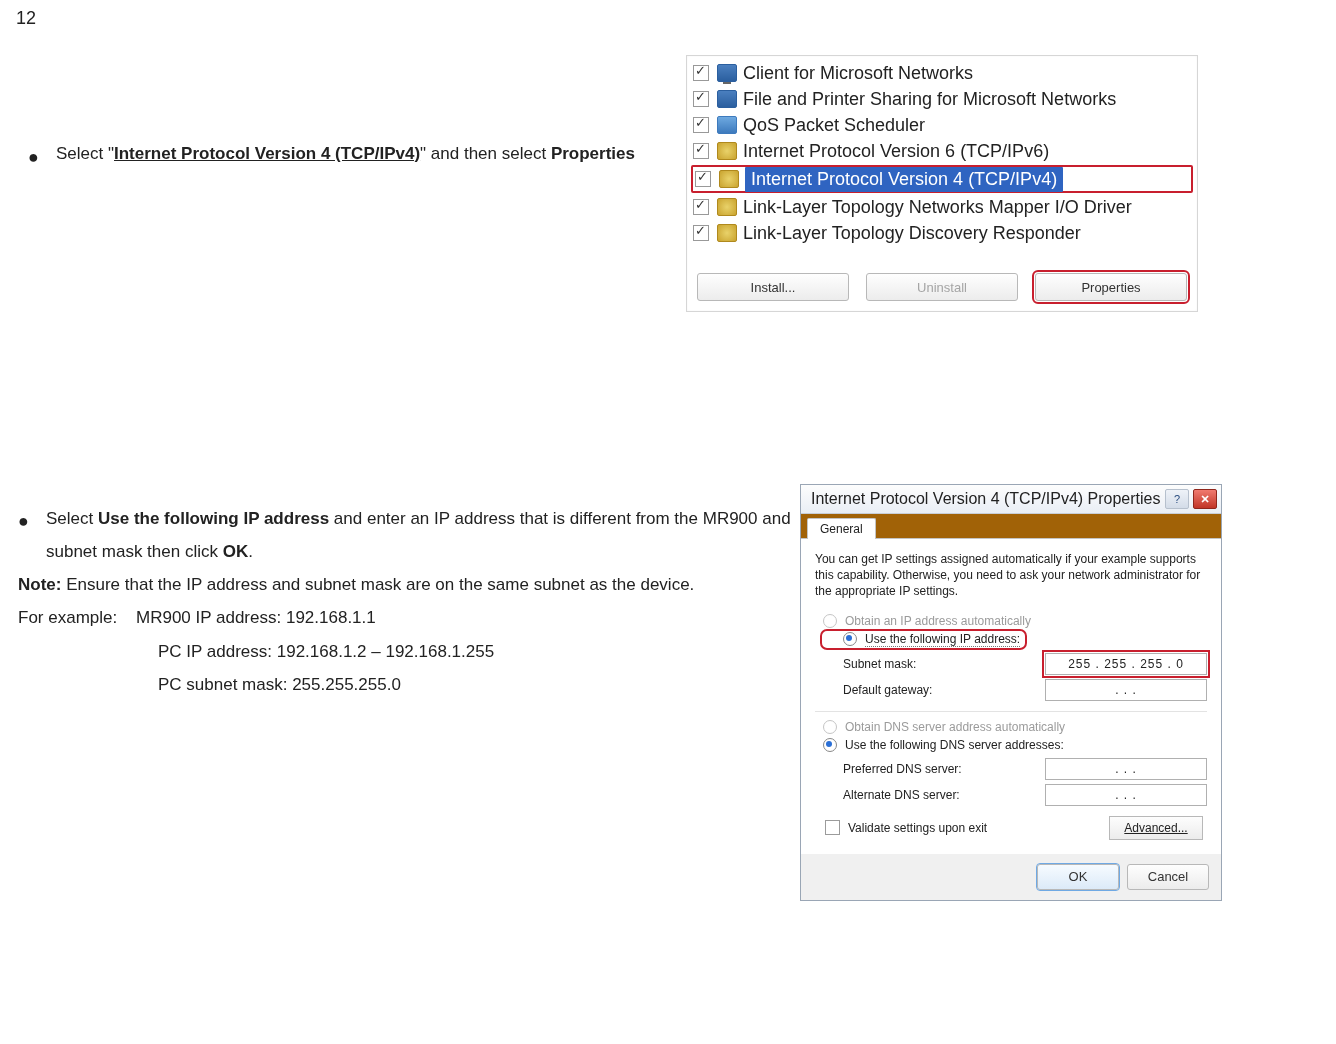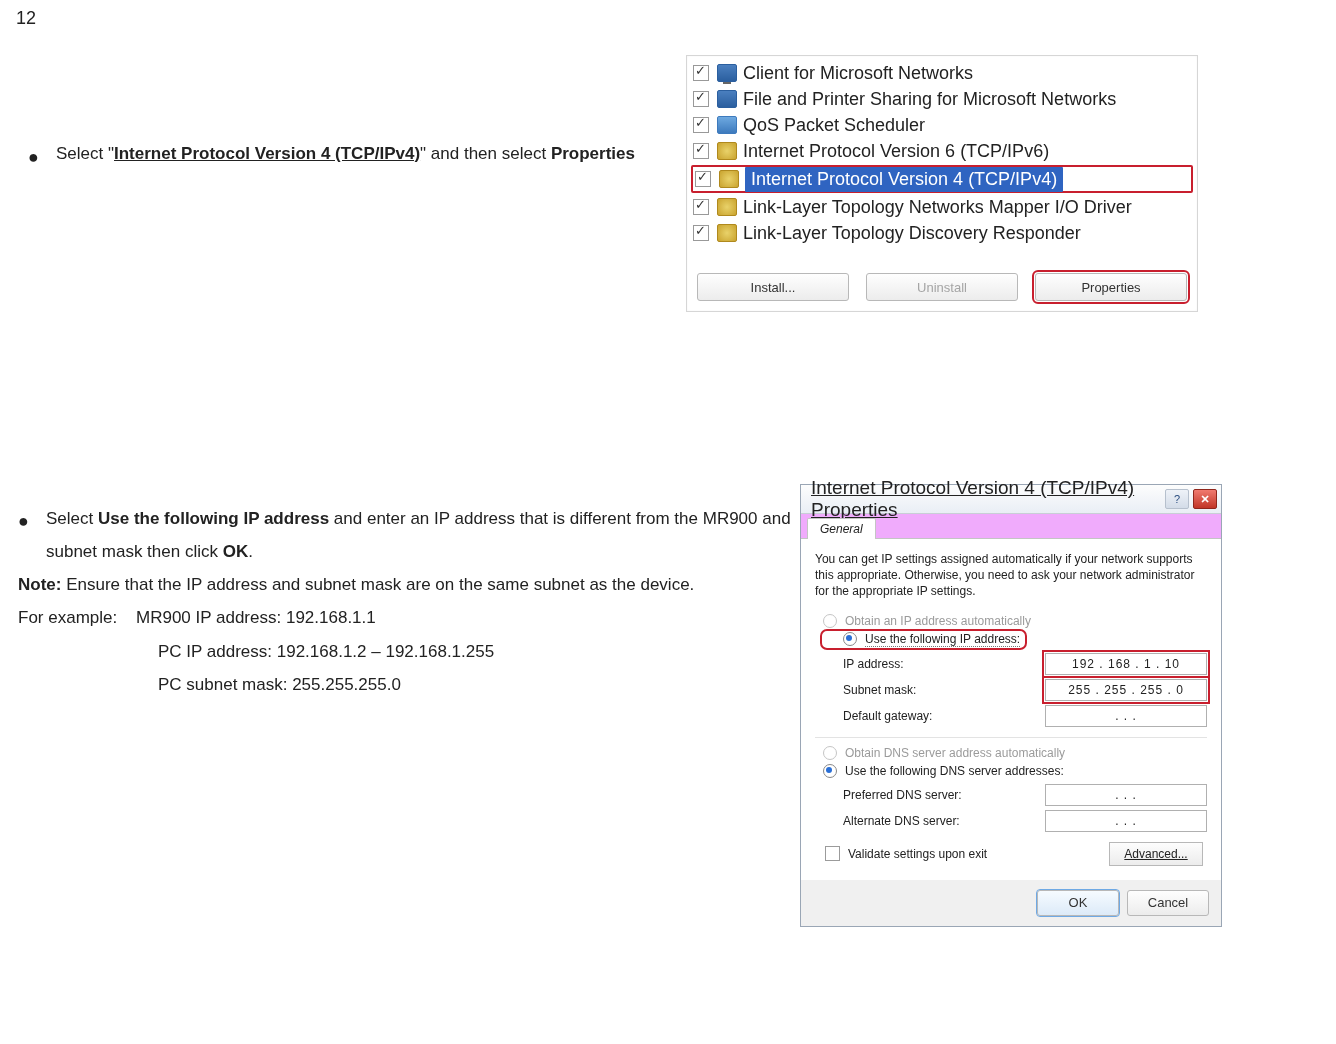--- a/index.html
+++ b/index.html
@@ -147,29 +147,28 @@
     font-size: 12px;
     color: #222;
   }
   .dlg-title {
     height: 28px;
     background: linear-gradient(#fdfdfd,#e9eef5);
     border-bottom: 1px solid #c8ced6;
     display:flex;align-items:center;justify-content:space-between;
     padding: 0 4px 0 10px;
   }
-  .dlg-title-text { font-size: 19px; text-decoration: underline; }
+  .dlg-title-text { font-size: 16px; }
   .dlg-title-icons { display:flex; gap:4px; }
   .wi { width:22px;height:18px;display:flex;align-items:center;justify-content:center;border-radius:2px;font-size:11px;}
   .wi-help { background: linear-gradient(#eef2f8,#d3dce8); border:1px solid #b6c0cd; color:#2a4d80;}
   .wi-close { background: linear-gradient(#f07a6f,#c13527); border:1px solid #8f261c; color:#fff; font-weight:bold;}
   .dlg-tab {
     height:24px; display:flex; align-items:flex-end; padding-left:6px;
-    background:#f0abfc;
-    font-style:italic;
+    background:#a16207;
   }
   .tab {
     background:#fff; border:1px solid #c4c4c4; border-bottom:none;
     padding:3px 12px; font-size:12px; border-radius:2px 2px 0 0;
     position:relative; top:1px;
   }
   .dlg-inner {
     padding: 12px 14px;
     background:#fff;
     border-top:1px solid #c4c4c4;
@@ -305,35 +304,31 @@
     <span class="dlg-title-text">Internet Protocol Version 4 (TCP/IPv4) Properties</span>
     <div class="dlg-title-icons">
       <div class="wi wi-help">?</div>
       <div class="wi wi-close">✕</div>
     </div>
   </div>
   <div class="dlg-tab">
     <div class="tab">General</div>
   </div>
   <div class="dlg-inner">
-    <div class="dlg-desc">You can get IP settings assigned automatically if your network supports this appropriate. Otherwise, you need to ask your network administrator for the appropriate IP settings.</div>
+    <div class="dlg-desc">You can get IP settings assigned automatically if your example supports this capability. Otherwise, you need to ask your network administrator for the appropriate IP settings.</div>
 
     <div class="radio-row disabled">
       <div class="radio"></div>
       <span>Obtain an IP address automatically</span>
     </div>
     <div class="radio-row highlighted-ring">
       <div class="radio on"></div>
       <span class="dotted">Use the following IP address:</span>
     </div>
     <div class="ip-group">
-      <div class="ip-line">
-        <span class="ip-label">IP address:</span>
-        <div class="ip-field hl">192 . 168 .  1  . 10</div>
-      </div>
       <div class="ip-line">
         <span class="ip-label">Subnet mask:</span>
         <div class="ip-field hl">255 . 255 . 255 .  0</div>
       </div>
       <div class="ip-line">
         <span class="ip-label">Default gateway:</span>
         <div class="ip-field">.       .       .</div>
       </div>
     </div>
 

